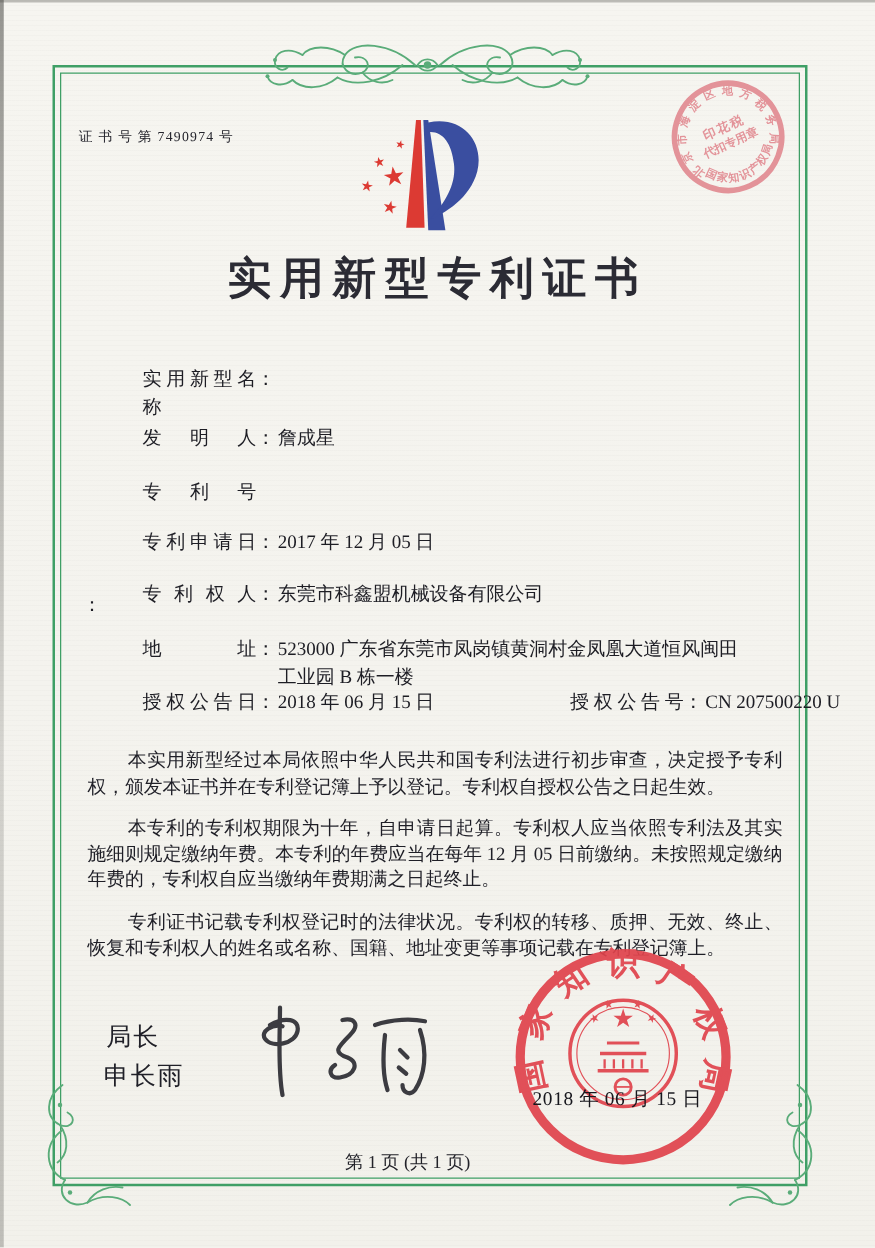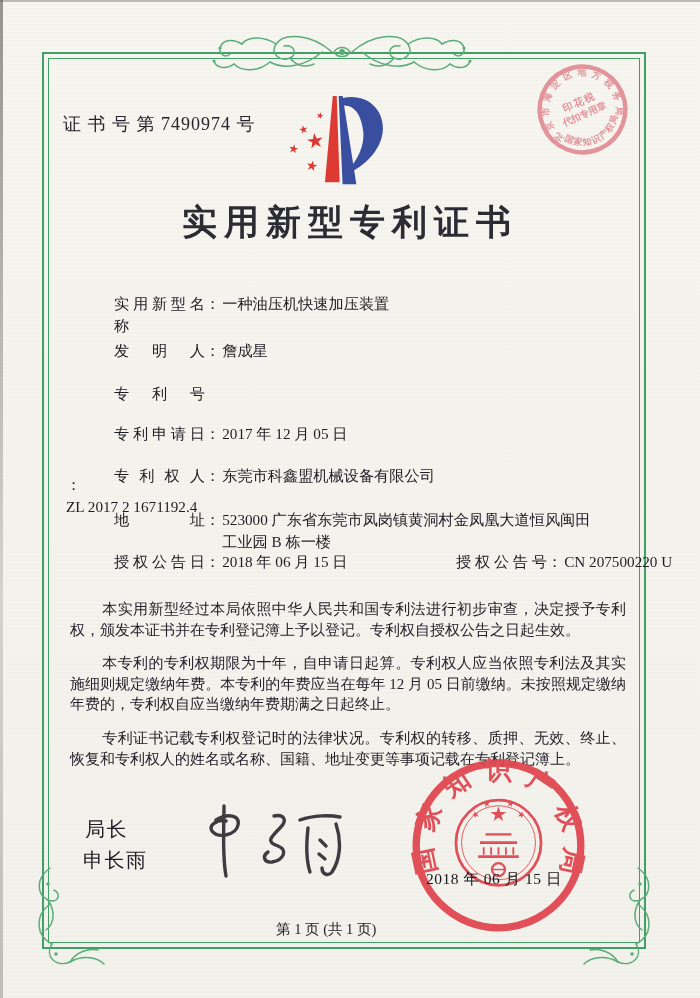--- a/index.html
+++ b/index.html
@@ -23,21 +23,21 @@
 
   
   .frame-outer{position:absolute;left:42px;top:52px;width:604px;height:897px;
     border:2.5px solid var(--green,#3f9f66);box-sizing:border-box;}
   .frame-inner{position:absolute;left:48px;top:58px;width:592px;height:885px;
     border:1px solid var(--green,#3f9f66);box-sizing:border-box;}
   .flourish{position:absolute;pointer-events:none;}
   .flourish path{fill:none;stroke:var(--green2,#5aac79);stroke-width:1.5;stroke-linecap:round;}
   .flourish .dot{fill:var(--green2,#5aac79);stroke:none;}
 
-  .cert-no{position:absolute;left:63px;top:112px;font-size:18px;letter-spacing:1px;color:#24242c;}
+  .cert-no{position:absolute;left:63px;top:102px;font-size:11px;letter-spacing:1px;color:#24242c;}
 
   .title{position:absolute;left:0;top:199px;width:100%;text-align:center;
     font-size:35px;font-weight:600;letter-spacing:7px;color:#2b2b34;}
 
   .field-row{position:absolute;left:66px;font-size:15.2px;color:#1d1d24;display:flex;align-items:flex-start;line-height:21.5px;}
   .lbl{display:inline-block;width:91px;text-align:justify;text-align-last:justify;flex:0 0 91px;margin-left:48px;}
   .colon{flex:0 0 auto;margin-right:2px;}
   .val{flex:1;}
   .val span{display:block;}
 
@@ -126,31 +126,29 @@
     <text class="logo-star" x="40" y="60" font-size="12" transform="rotate(10 40 56)">★</text>
     <text class="logo-star" x="62" y="55" font-size="21" transform="rotate(-8 62 48)">★</text>
     <text class="logo-star" x="59" y="78" font-size="14" transform="rotate(12 59 72)">★</text>
   </svg>
 
   <div class="title">实用新型专利证书</div>
 
   <div class="field-row" style="top:293px;">
     <span class="lbl">实用新型名称</span>
       <span class="colon">：</span>
-    <span class="val">一种油压机快速加压装置</span>
   </div>
   <div class="field-row" style="top:340px;">
     <span class="lbl">发明人</span>
       <span class="colon">：</span>
     <span class="val">詹成星</span>
   </div>
   <div class="field-row" style="top:383px;flex-direction:column;">
     <span class="lbl">专利号</span>
       <span class="colon">：</span>
-    <span class="val">ZL 2017 2 1671192.4</span>
   </div>
   <div class="field-row" style="top:423px;">
     <span class="lbl">专利申请日</span>
       <span class="colon">：</span>
     <span class="val">2017 年 12 月 05 日</span>
   </div>
   <div class="field-row" style="top:465px;">
     <span class="lbl">专利权人</span>
       <span class="colon">：</span>
     <span class="val">东莞市科鑫盟机械设备有限公司</span>

